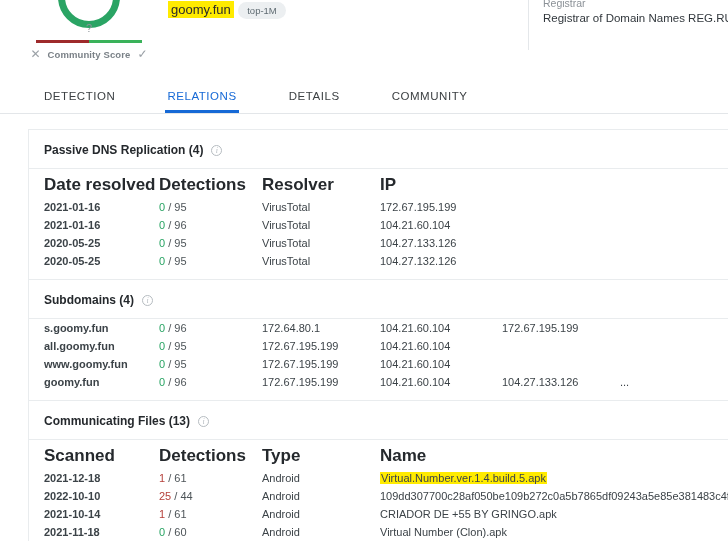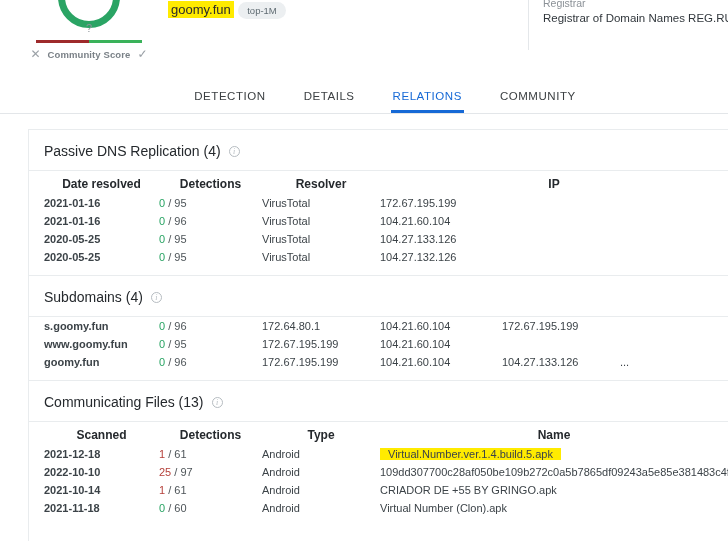--- a/index.html
+++ b/index.html
@@ -144,22 +144,21 @@
   .tabs-wrap {
     position: absolute;
     left: 0;
     top: 84px;
     width: 100%;
     border-bottom: 1px solid #e3e6e9;
   }
   .tabs {
     display: flex;
     padding-left: 42px;
-    gap: 34px;
-    justify-content: center;
+    gap: 48px;
   }
   .tab {
     font-size: 11.5px;
     letter-spacing: .55px;
     color: #3c4043;
     padding: 6px 2px 8px 2px;
     border-bottom: 3px solid transparent;
     cursor: pointer;
     white-space: nowrap;
   }
@@ -181,22 +180,22 @@
     overflow: hidden;
   }
 
   .section-head {
     display: flex;
     align-items: center;
     gap: 8px;
     padding: 13px 0 11px 15px;
   }
   .section-title {
-    font-size: 14px;
-    font-weight: normal;
+    font-size: 12px;
+    font-weight: bold;
     color: #25292d;
     white-space: nowrap;
   }
   .info-ico {
     width: 11px;
     height: 11px;
     border-radius: 50%;
     border: 1px solid #b6bcc1;
     color: #b6bcc1;
     font-size: 8px;
@@ -212,22 +211,22 @@
     background: #e9ecee;
     width: 100%;
   }
 
   table.vt {
     width: 100%;
     border-collapse: collapse;
     table-layout: fixed;
   }
   table.vt th {
-    text-align: center;
-    font-size: 12px;
+    text-align: left;
+    font-size: 17px;
     font-weight: bold;
     color: #25292d;
     padding: 6px 0 3px 0;
     white-space: nowrap;
   }
   table.vt td {
     font-size: 11px;
     color: #3c4348;
     padding: 3px 0;
     white-space: nowrap;
@@ -236,21 +235,21 @@
   }
 
   .pad-l { padding-left: 15px !important; font-weight: bold; }
 
   .det-green { color: #2aa464; }
   .det-red   { color: #b5403a; }
   .det-slash { color: #4d5458; margin-top: 8px; }
 
   .hl-yellow {
     background: #ffeb00;
-    padding: 0 8px;
+    padding: 0 1px;
   }
 
   .ellipsis-cell {
     color: #9aa0a6;
     font-size: 11px;
   }
 
   .spacer-sm { height: 9px; }
 </style>
 </head>
@@ -281,22 +280,22 @@
 
     <div class="registrar-panel">
       <div class="registrar-key">Registrar</div>
       <div class="registrar-val">Registrar of Domain Names REG.RU, LLC</div>
     </div>
   </div>
 
   <div class="tabs-wrap">
     <div class="tabs" id="tabs-container">
         <div class="tab">DETECTION</div>
+        <div class="tab active">RELATIONS</div>
         <div class="tab">DETAILS</div>
-        <div class="tab active">RELATIONS</div>
         <div class="tab">COMMUNITY</div>
       </div>
   </div>
 
   <div class="card">
 
     <div class="section-head">
       <span class="section-title">Passive DNS Replication (4)</span>
       <span class="info-ico">i</span>
     </div>
@@ -364,20 +363,28 @@
       <tbody id="subs-body">
           <tr>
             <td class="pad-l">s.goomy.fun</td>
             <td><span class="det-green">0</span><span class="det-slash"> / 96</span></td>
             <td>172.64.80.1</td>
             <td>104.21.60.104</td>
             <td>172.67.195.199</td>
             <td class=" ellipsis-cell"></td>
           </tr>
           <tr>
+            <td class="pad-l">all.goomy.fun</td>
+            <td><span class="det-green">0</span><span class="det-slash"> / 95</span></td>
+            <td>172.67.195.199</td>
+            <td>104.21.60.104</td>
+            <td></td>
+            <td class=" ellipsis-cell"></td>
+          </tr>
+          <tr>
             <td class="pad-l">www.goomy.fun</td>
             <td><span class="det-green">0</span><span class="det-slash"> / 95</span></td>
             <td>172.67.195.199</td>
             <td>104.21.60.104</td>
             <td></td>
             <td class=" ellipsis-cell"></td>
           </tr>
           <tr>
             <td class="pad-l">goomy.fun</td>
             <td><span class="det-green">0</span><span class="det-slash"> / 96</span></td>
@@ -414,21 +421,21 @@
         </thead>
       <tbody id="cf-body">
           <tr>
             <td class="pad-l">2021-12-18</td>
             <td><span class="det-red">1</span><span class="det-slash"> / 61</span></td>
             <td>Android</td>
             <td><span class="hl-yellow">Virtual.Number.ver.1.4.build.5.apk</span></td>
           </tr>
           <tr>
             <td class="pad-l">2022-10-10</td>
-            <td><span class="det-red">25</span><span class="det-slash"> / 97</span></td>
+            <td><span class="det-red">25</span><span class="det-slash"> / 44</span></td>
             <td>Android</td>
             <td>109dd307700c28af050be109b272c0a5b7865df09243a5e85e381483c4f06db0</td>
           </tr>
           <tr>
             <td class="pad-l">2021-10-14</td>
             <td><span class="det-red">1</span><span class="det-slash"> / 61</span></td>
             <td>Android</td>
             <td>CRIADOR DE +55 BY GRINGO.apk</td>
           </tr>
           <tr>

